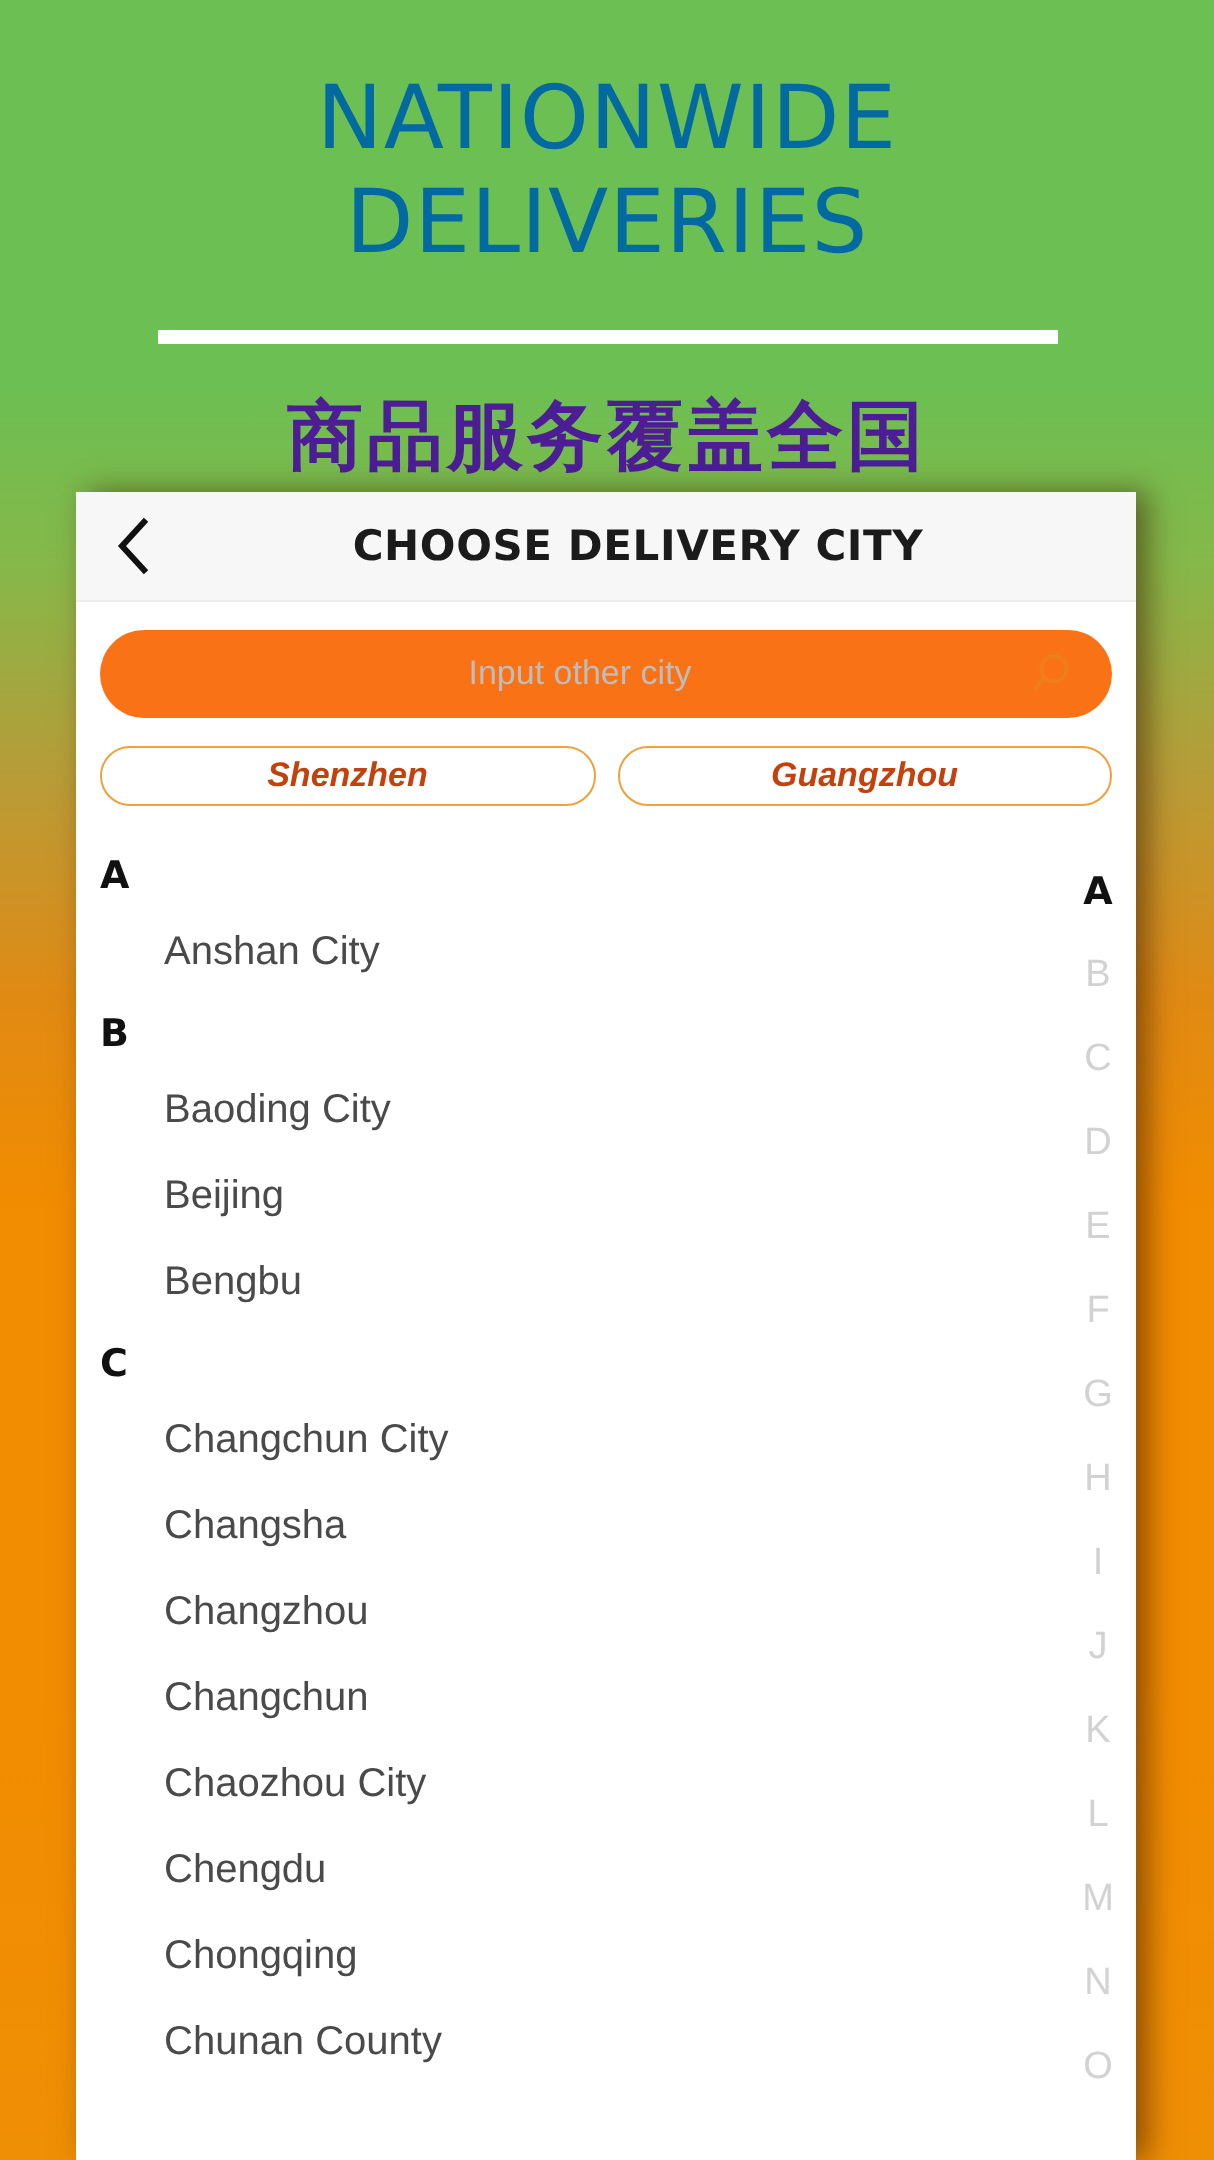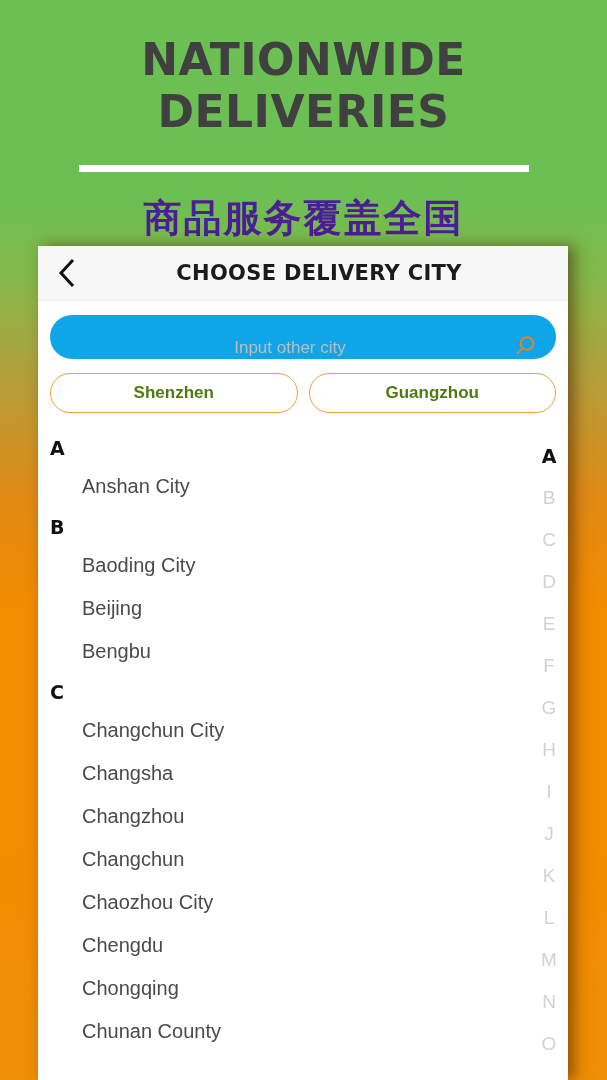--- a/index.html
+++ b/index.html
@@ -26,24 +26,24 @@
   
   .promo {
     position: absolute;
     top: 0; left: 0; right: 0;
     height: 242px;
     text-align: center;
     padding-top: 34px;
     box-sizing: border-box;
   }
   .promo-title {
-    color: #404040;
+    color: #0369a1;
     font-size: 44px;
     line-height: 52px;
-    font-weight: bold;
+    font-weight: normal;
     letter-spacing: 0.5px;
     font-family: "DejaVu Sans", sans-serif;
     text-transform: uppercase;
     padding: 0 60px;
   }
   .promo-rule {
     width: 450px;
     height: 7px;
     background: #ffffff;
     margin: 27px auto 0 auto;
@@ -100,23 +100,23 @@
     font-family: "DejaVu Sans", sans-serif;
   }
 
   .search-wrap {
     padding: 14px 12px 12px 12px;
     background: #ffffff;
   }
   .search-box {
     height: 44px;
     border-radius: 22px;
-    background: #0ea5e9;
-    display: flex;
-    align-items: flex-end;
+    background: #f97316;
+    display: flex;
+    align-items: center;
     position: relative;
     padding: 0 18px;
   }
   .search-input {
     flex: 1;
     border: none;
     outline: none;
     background: transparent;
     font-size: 17px;
     color: #444;
@@ -130,32 +130,33 @@
     display: flex; align-items: center; justify-content: center;
   }
 
   .chips {
     display: flex;
     gap: 11px;
     padding: 2px 12px 16px 12px;
   }
   .chip {
     flex: 1;
-    height: 40px;
+    height: 30px;
     border: 1px solid #f0a03c;
     border-radius: 20px;
-    color: #4d7c0f;
+    color: #c2410c;
     font-size: 17px;
     font-weight: bold;
     display: flex;
     align-items: center;
     justify-content: center;
     background: #fff;
     box-sizing: border-box;
     font-family: "Liberation Sans", sans-serif;
+    font-style: italic;
   }
 
   .list-area {
     position: relative;
     height: 668px;
   }
   .city-list {
     padding: 0 0 0 0;
   }
   .section-letter {

